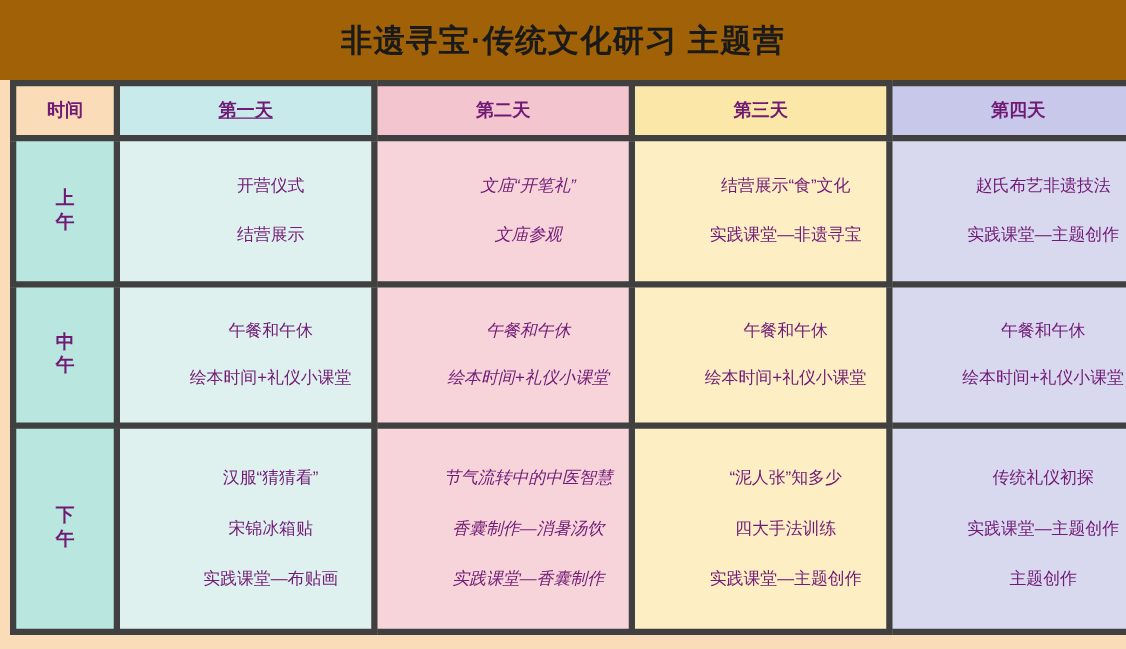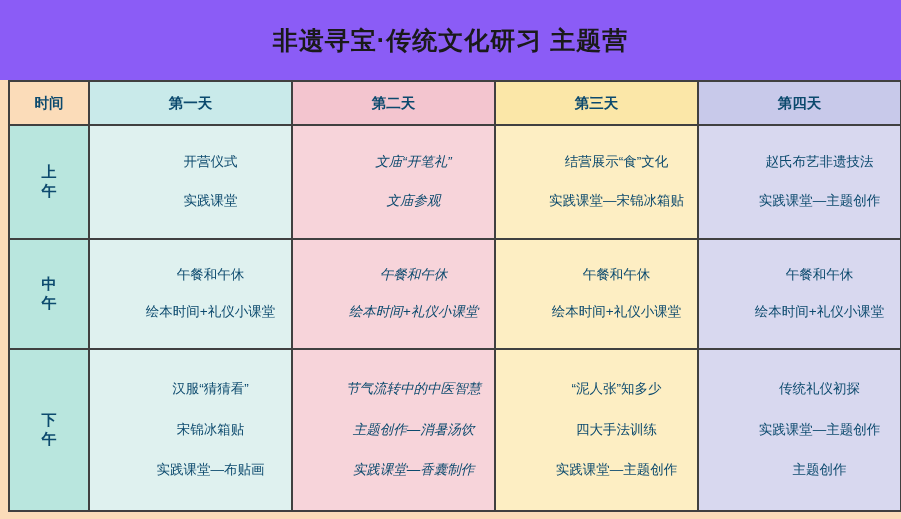--- a/index.html
+++ b/index.html
@@ -14,57 +14,57 @@
     overflow: hidden;
   }
   .page {
     position: relative;
     width: 901px;
     height: 519px;
     box-sizing: border-box;
     background: #fbdcb9;
   }
   .title-bar {
-    height: 80px;
+    height: 64px;
     display: flex;
     align-items: center;
     justify-content: center;
-    background: #8b5cf6;
+    background: #a16207;
   }
   .title-text {
     font-size: 25px;
     font-weight: bold;
     color: #1a1a1a;
     letter-spacing: 1px;
     white-space: nowrap;
   }
   table.schedule {
     border-collapse: collapse;
     width: 885px;
     margin: 0 8px;
     table-layout: fixed;
   }
   table.schedule td {
-    border: 2px solid #404040;
+    border: 5px solid #404040;
     text-align: center;
     vertical-align: middle;
-    color: #0c4a6e;
+    color: #701a75;
     padding: 0;
   }
   .col-time { width: 78px; }
   .col-day  { width: 201px; }
 
   
   .hdr {
     height: 44px;
     font-size: 14.5px;
     font-weight: bold;
   }
   .hdr-time { background: #fbdcb9; }
-  .hdr-d1 { background: #c9eaea; }
+  .hdr-d1 { background: #c9eaea; text-decoration: underline; }
   .hdr-d2 { background: #f3c5cf; }
   .hdr-d3 { background: #fbe7a8; font-family: Liberation Mono, monospace; }
   .hdr-d4 { background: #c8c9ea; }
 
   
   .time-cell {
     background: #b9e6de;
     font-size: 15px;
     font-weight: bold;
     line-height: 1.25;
@@ -116,33 +116,33 @@
       </tr>
 
       <tr class="row-morning">
         <td class="col-time time-cell">
           <span>上</span>
           <span>午</span>
         </td>
         <td class="col-day c1">
           <div class="cell-inner">
             <div class="line">开营仪式</div>
-            <div class="line">实践课堂</div>
+            <div class="line">结营展示</div>
           </div>
         </td>
         <td class="col-day c2">
           <div class="cell-inner">
             <div class="line">文庙“开笔礼”</div>
             <div class="line">文庙参观</div>
           </div>
         </td>
         <td class="col-day c3">
           <div class="cell-inner">
             <div class="line">结营展示“食”文化</div>
-            <div class="line">实践课堂—宋锦冰箱贴</div>
+            <div class="line">实践课堂—非遗寻宝</div>
           </div>
         </td>
         <td class="col-day c4">
           <div class="cell-inner">
             <div class="line">赵氏布艺非遗技法</div>
             <div class="line">实践课堂—主题创作</div>
           </div>
         </td>
       </tr>
 
@@ -185,21 +185,21 @@
         <td class="col-day c1">
           <div class="cell-inner">
             <div class="line">汉服“猜猜看”</div>
             <div class="line">宋锦冰箱贴</div>
             <div class="line">实践课堂—布贴画</div>
           </div>
         </td>
         <td class="col-day c2">
           <div class="cell-inner">
             <div class="line">节气流转中的中医智慧</div>
-            <div class="line">主题创作—消暑汤饮</div>
+            <div class="line">香囊制作—消暑汤饮</div>
             <div class="line">实践课堂—香囊制作</div>
           </div>
         </td>
         <td class="col-day c3">
           <div class="cell-inner">
             <div class="line">“泥人张”知多少</div>
             <div class="line">四大手法训练</div>
             <div class="line">实践课堂—主题创作</div>
           </div>
         </td>

